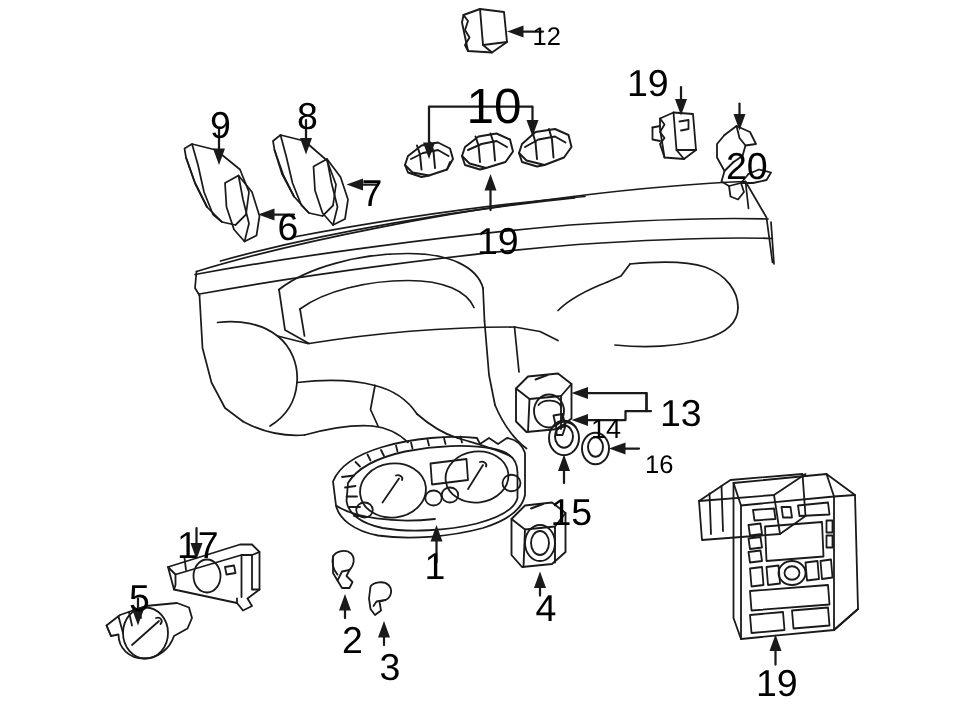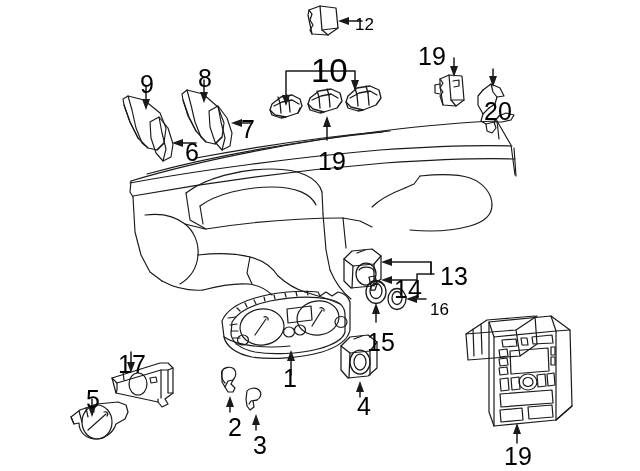--- a/index.html
+++ b/index.html
@@ -375,21 +375,21 @@
   <div class="lbl" style="left:357px;top:394px;font-size:25px;">4</div>
   <div class="lbl" style="left:86px;top:387px;font-size:25px;">5</div>
   <div class="lbl" style="left:185px;top:140px;font-size:25px;">6</div>
   <div class="lbl" style="left:241px;top:117px;font-size:25px;">7</div>
   <div class="lbl" style="left:198px;top:66px;font-size:25px;">8</div>
   <div class="lbl" style="left:140px;top:72px;font-size:25px;">9</div>
   <div class="lbl" style="left:311px;top:54px;font-size:33px;">10</div>
   <div class="lbl" style="left:318px;top:149px;font-size:25px;">19</div>
   <div class="lbl" style="left:355px;top:16px;font-size:17px;">12</div>
   <div class="lbl" style="left:440px;top:264px;font-size:25px;">13</div>
-  <div class="lbl" style="left:394px;top:277px;font-size:25px;">14</div>
+  <div class="lbl" style="left:394px;top:277px;font-size:18px;">14</div>
   <div class="lbl" style="left:367px;top:330px;font-size:25px;">15</div>
   <div class="lbl" style="left:430px;top:301px;font-size:17px;">16</div>
   <div class="lbl" style="left:118px;top:352px;font-size:25px;">17</div>
   <div class="lbl" style="left:504px;top:444px;font-size:25px;">19</div>
   <div class="lbl" style="left:418px;top:44px;font-size:25px;">19</div>
   <div class="lbl" style="left:484px;top:55px;font-size:25px;margin-top:44px;">20</div>
 
 </div>
 
 </body></html>

